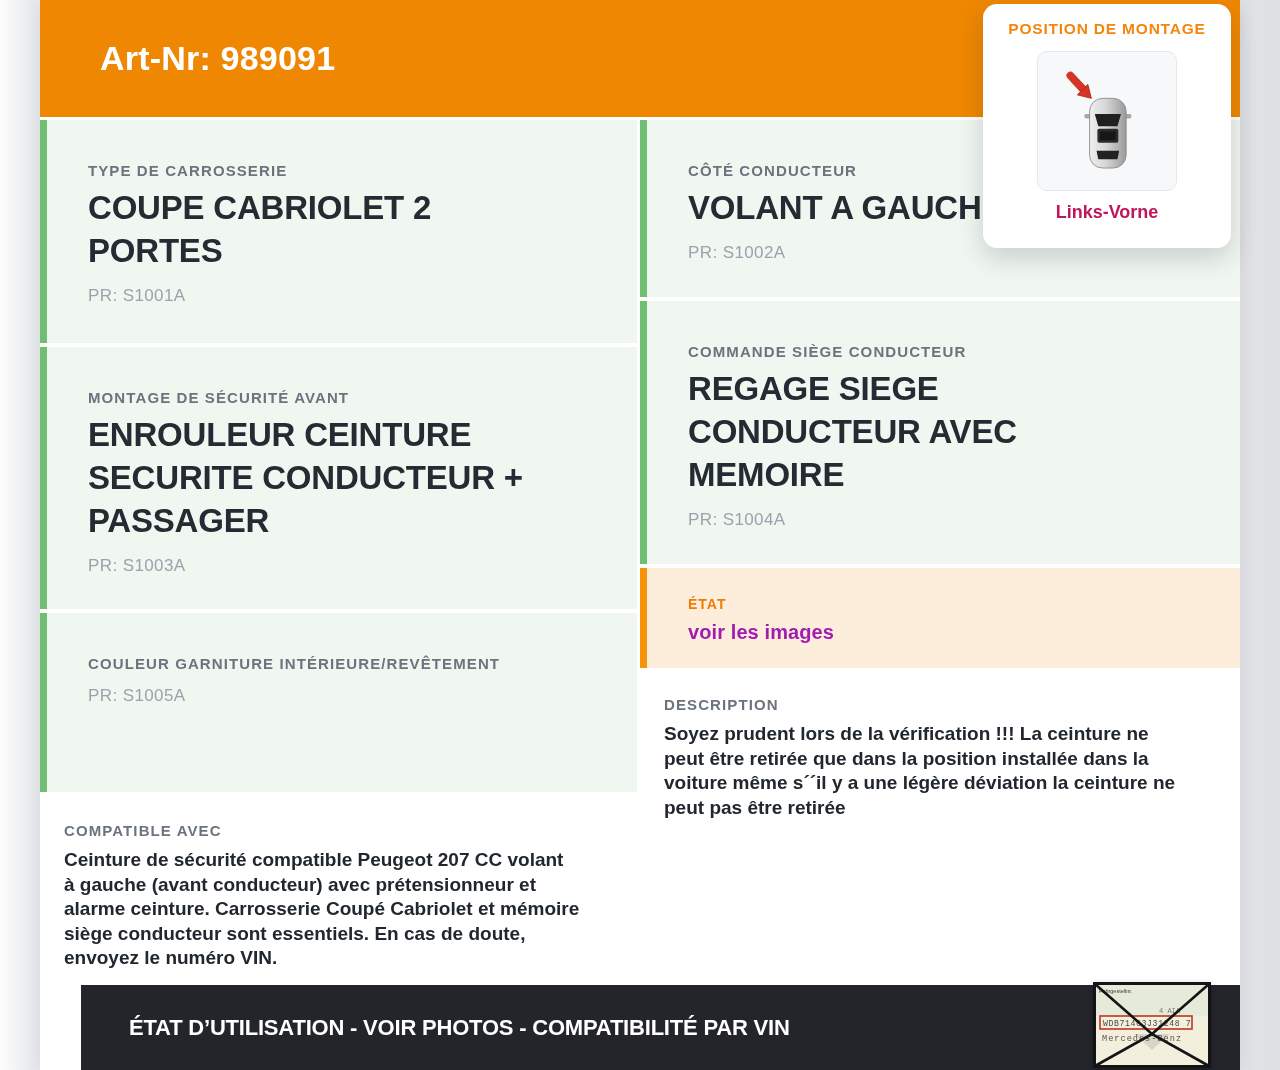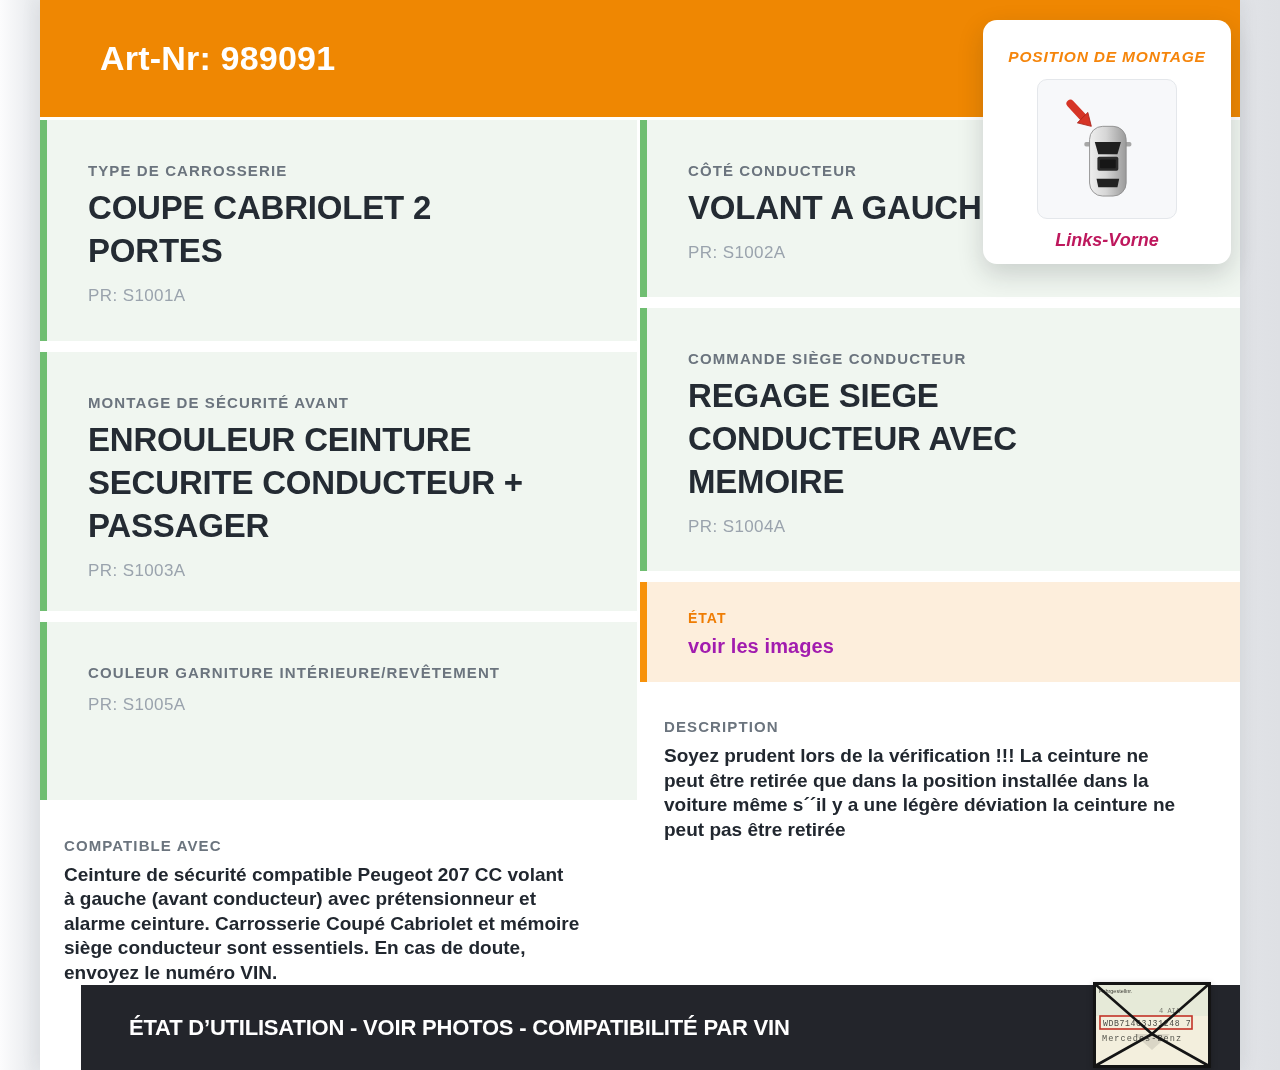--- a/index.html
+++ b/index.html
@@ -25,44 +25,44 @@
     box-shadow:0 0 18px rgba(40,45,55,0.10);}
   
   .header{height:117px;background:var(--orange);display:flex;align-items:center;padding-left:60px;}
   .art-title{color:#ffffff;font-size:34px;font-weight:800;letter-spacing:0.2px;}
   
   .columns{display:flex;gap:3px;margin-top:3px;height:865px;}
   .col{display:flex;flex-direction:column;}
   .col-left{width:597px;}
   .col-right{width:600px;}
   .spec-card{background:var(--green-bg);border-left:7px solid var(--green);
-    padding:42px 26px 0 41px;margin-bottom:11px;}
+    padding:42px 26px 0 41px;margin-bottom:4px;}
   .spec-label,.block-label{font-size:15px;font-weight:700;color:var(--label);letter-spacing:1.1px;}
   .spec-value{font-size:33px;line-height:43px;font-weight:700;color:var(--heading);
     white-space:pre-line;letter-spacing:-0.2px;margin-top:7px;}
   .spec-value.nowrap{white-space:nowrap;}
   .spec-pr{font-size:17px;color:var(--pr);margin-top:14px;letter-spacing:0.4px;}
   .h-l1{height:223px;} .h-l2{height:262px;} .h-l3{height:179px;}
   .h-r1{height:177px;} .h-r2{height:263px;}
   .etat-card{background:var(--peach);border-left:7px solid var(--etat-border);
-    height:100px;padding:28px 25px 0 41px;margin-bottom:12px;}
+    height:100px;padding:28px 25px 0 41px;margin-bottom:4px;}
   .etat-label{font-size:14px;font-weight:700;color:var(--etat-label);letter-spacing:1px;}
   .etat-value{font-size:20px;font-weight:700;color:#a21caf;margin-top:9px;letter-spacing:0.1px;}
   .text-block{background:#ffffff;padding:26px 30px 0 24px;flex:1;}
   .text-block.desc{padding-top:24px;}
   .block-text{margin-top:9px;font-size:19px;line-height:24.5px;font-weight:700;
     color:var(--body-text);white-space:pre-line;}
   
   .footer{height:85px;background:var(--footer-bg);display:flex;align-items:center;
     padding-left:48px;position:relative;margin-left:41px;}
   .footer-text{color:#ffffff;font-size:22px;font-weight:700;letter-spacing:-0.2px;}
   
-  .pos-card{position:absolute;left:943px;top:20px;width:248px;height:244px;background:#ffffff;
+  .pos-card{position:absolute;left:943px;top:4px;width:248px;height:244px;background:#ffffff;
     border-radius:14px;box-shadow:0 10px 26px rgba(30,35,40,0.18);text-align:center;
-    padding-top:28px;z-index:5;font-style:italic;}
+    padding-top:16px;z-index:5;}
   .pos-title{color:var(--orange-accent);font-size:15.5px;font-weight:800;letter-spacing:0.8px;}
   .pos-imgbox{width:140px;height:140px;margin:13px auto 0;background:#F7F8FA;
     border:1px solid #E4E7EB;border-radius:10px;display:flex;align-items:center;justify-content:center;}
   .pos-caption{margin-top:11px;font-size:18px;font-weight:700;color:#be185d;}
   
   .stamp{position:absolute;left:1053px;top:982px;width:118px;height:86px;z-index:6;
     box-shadow:0 2px 6px rgba(0,0,0,0.25);}
 </style>
 </head>
 <body>

